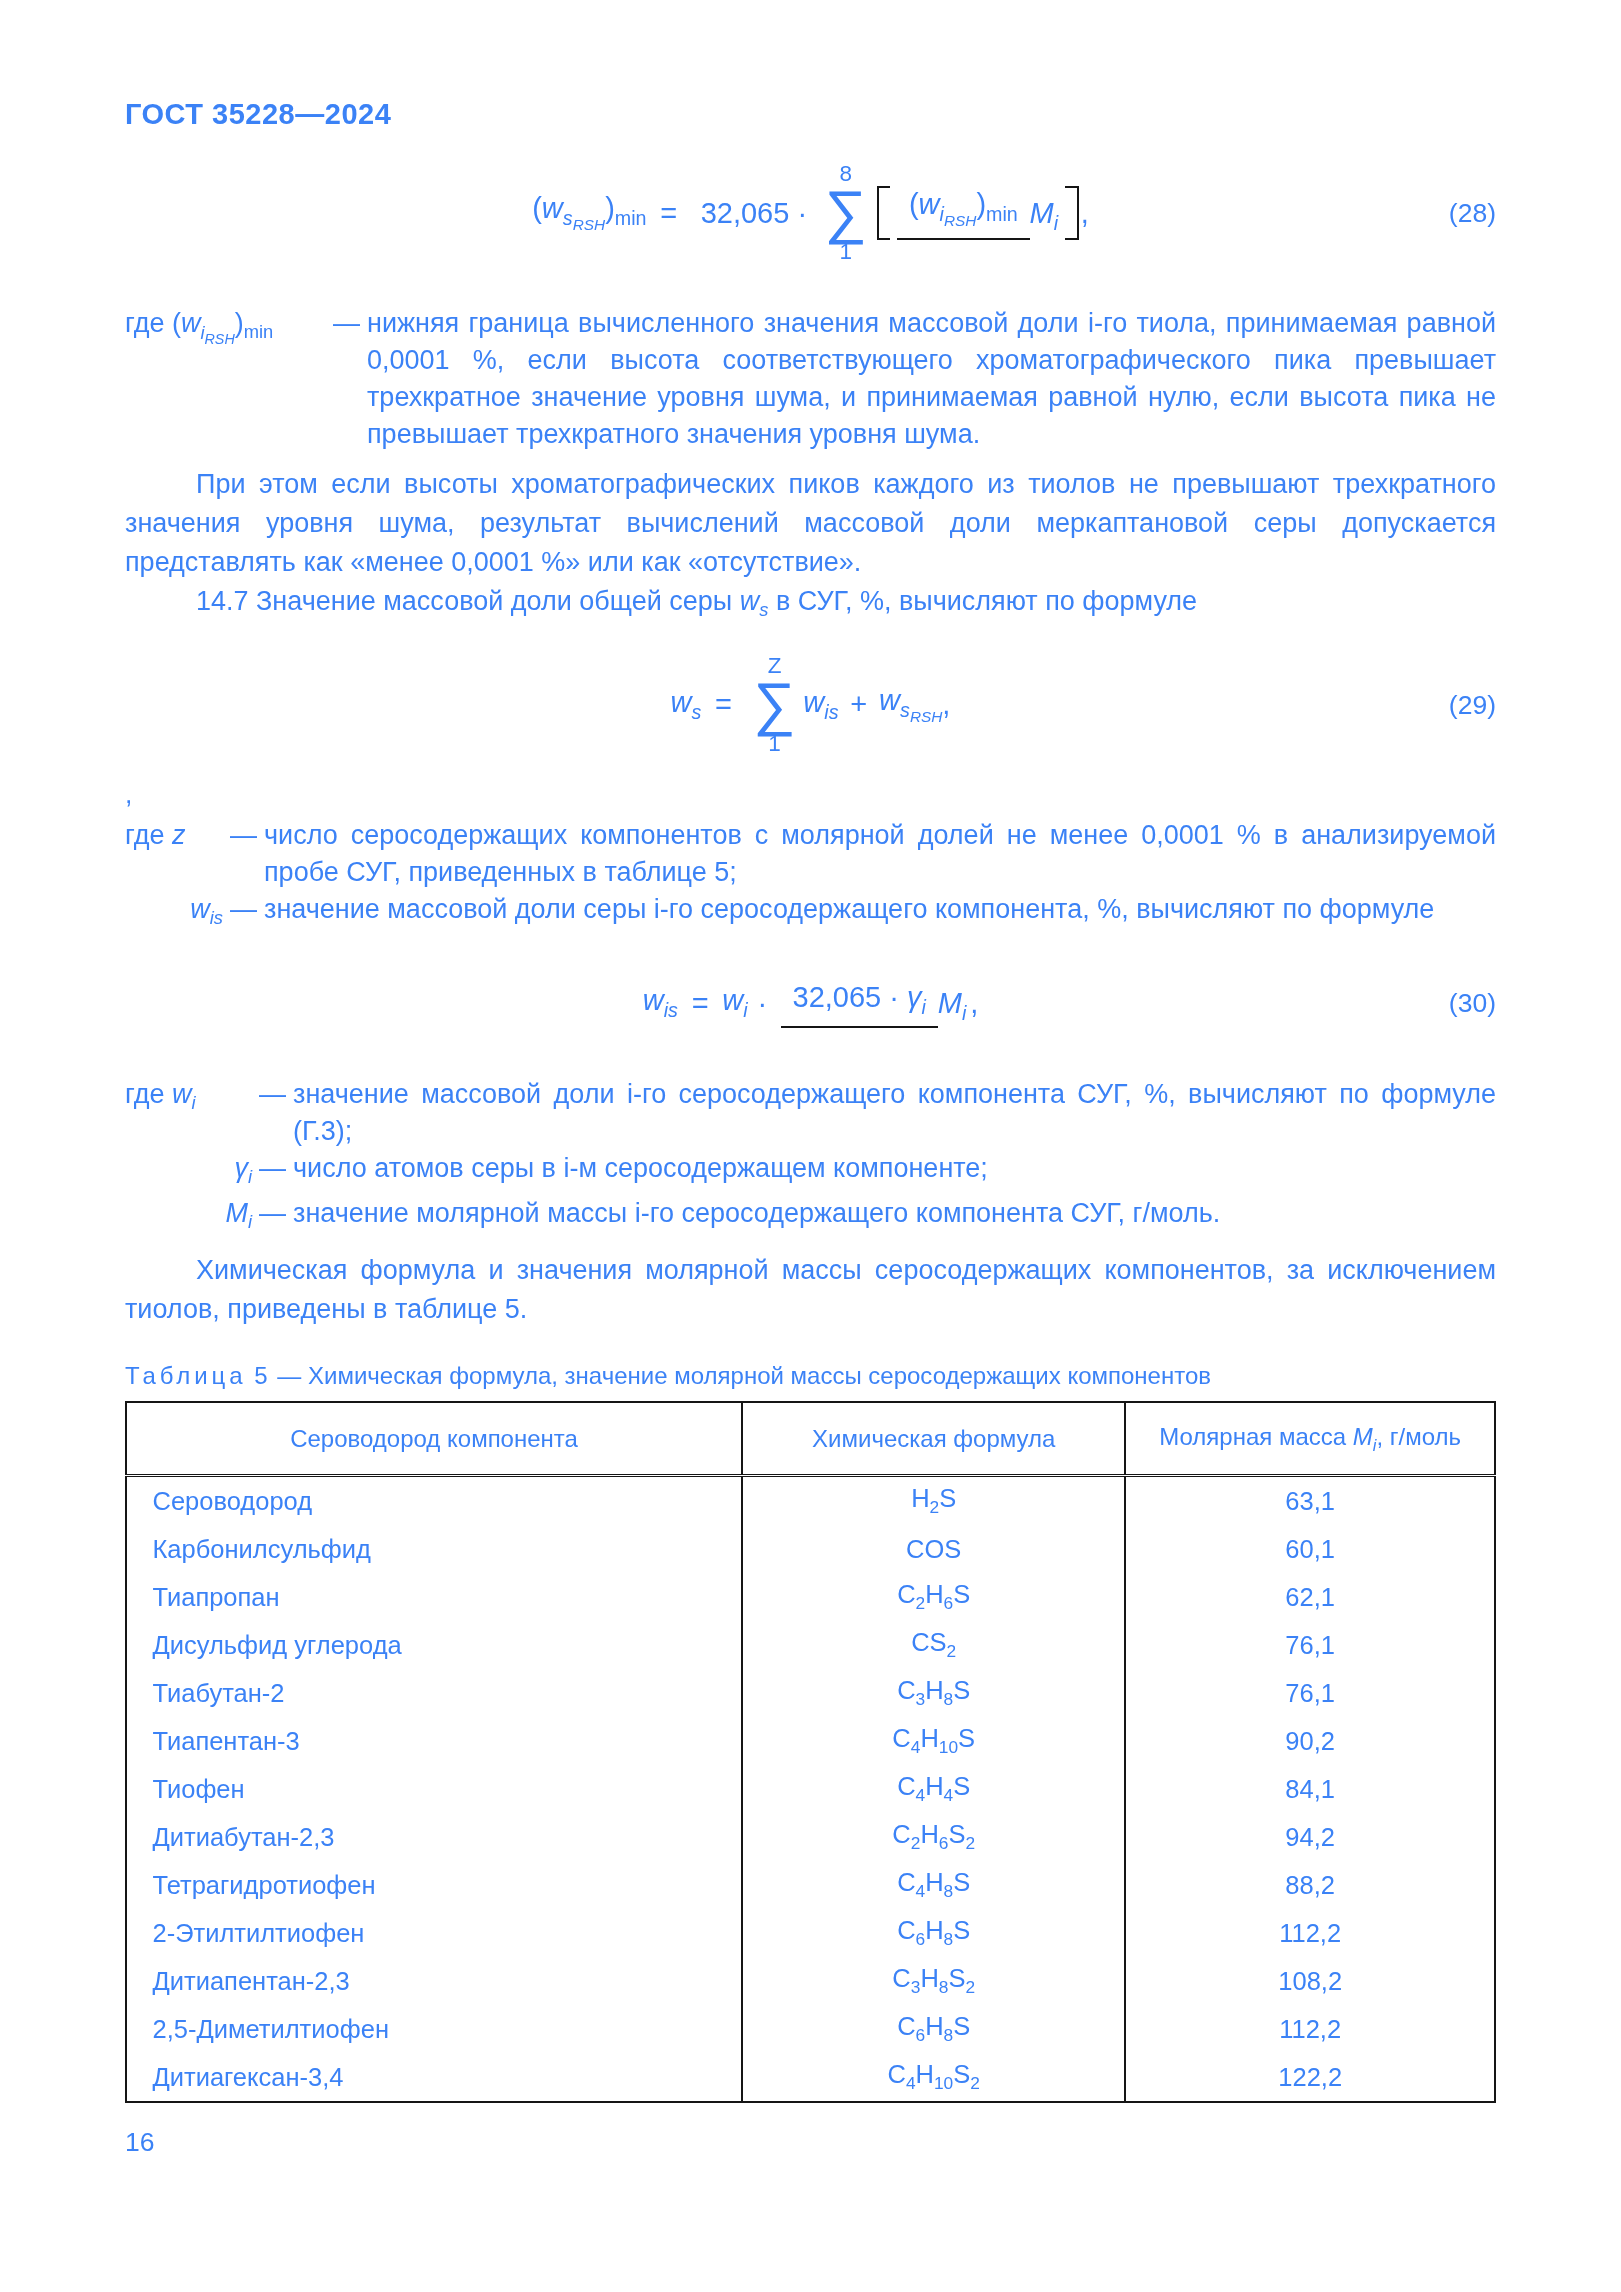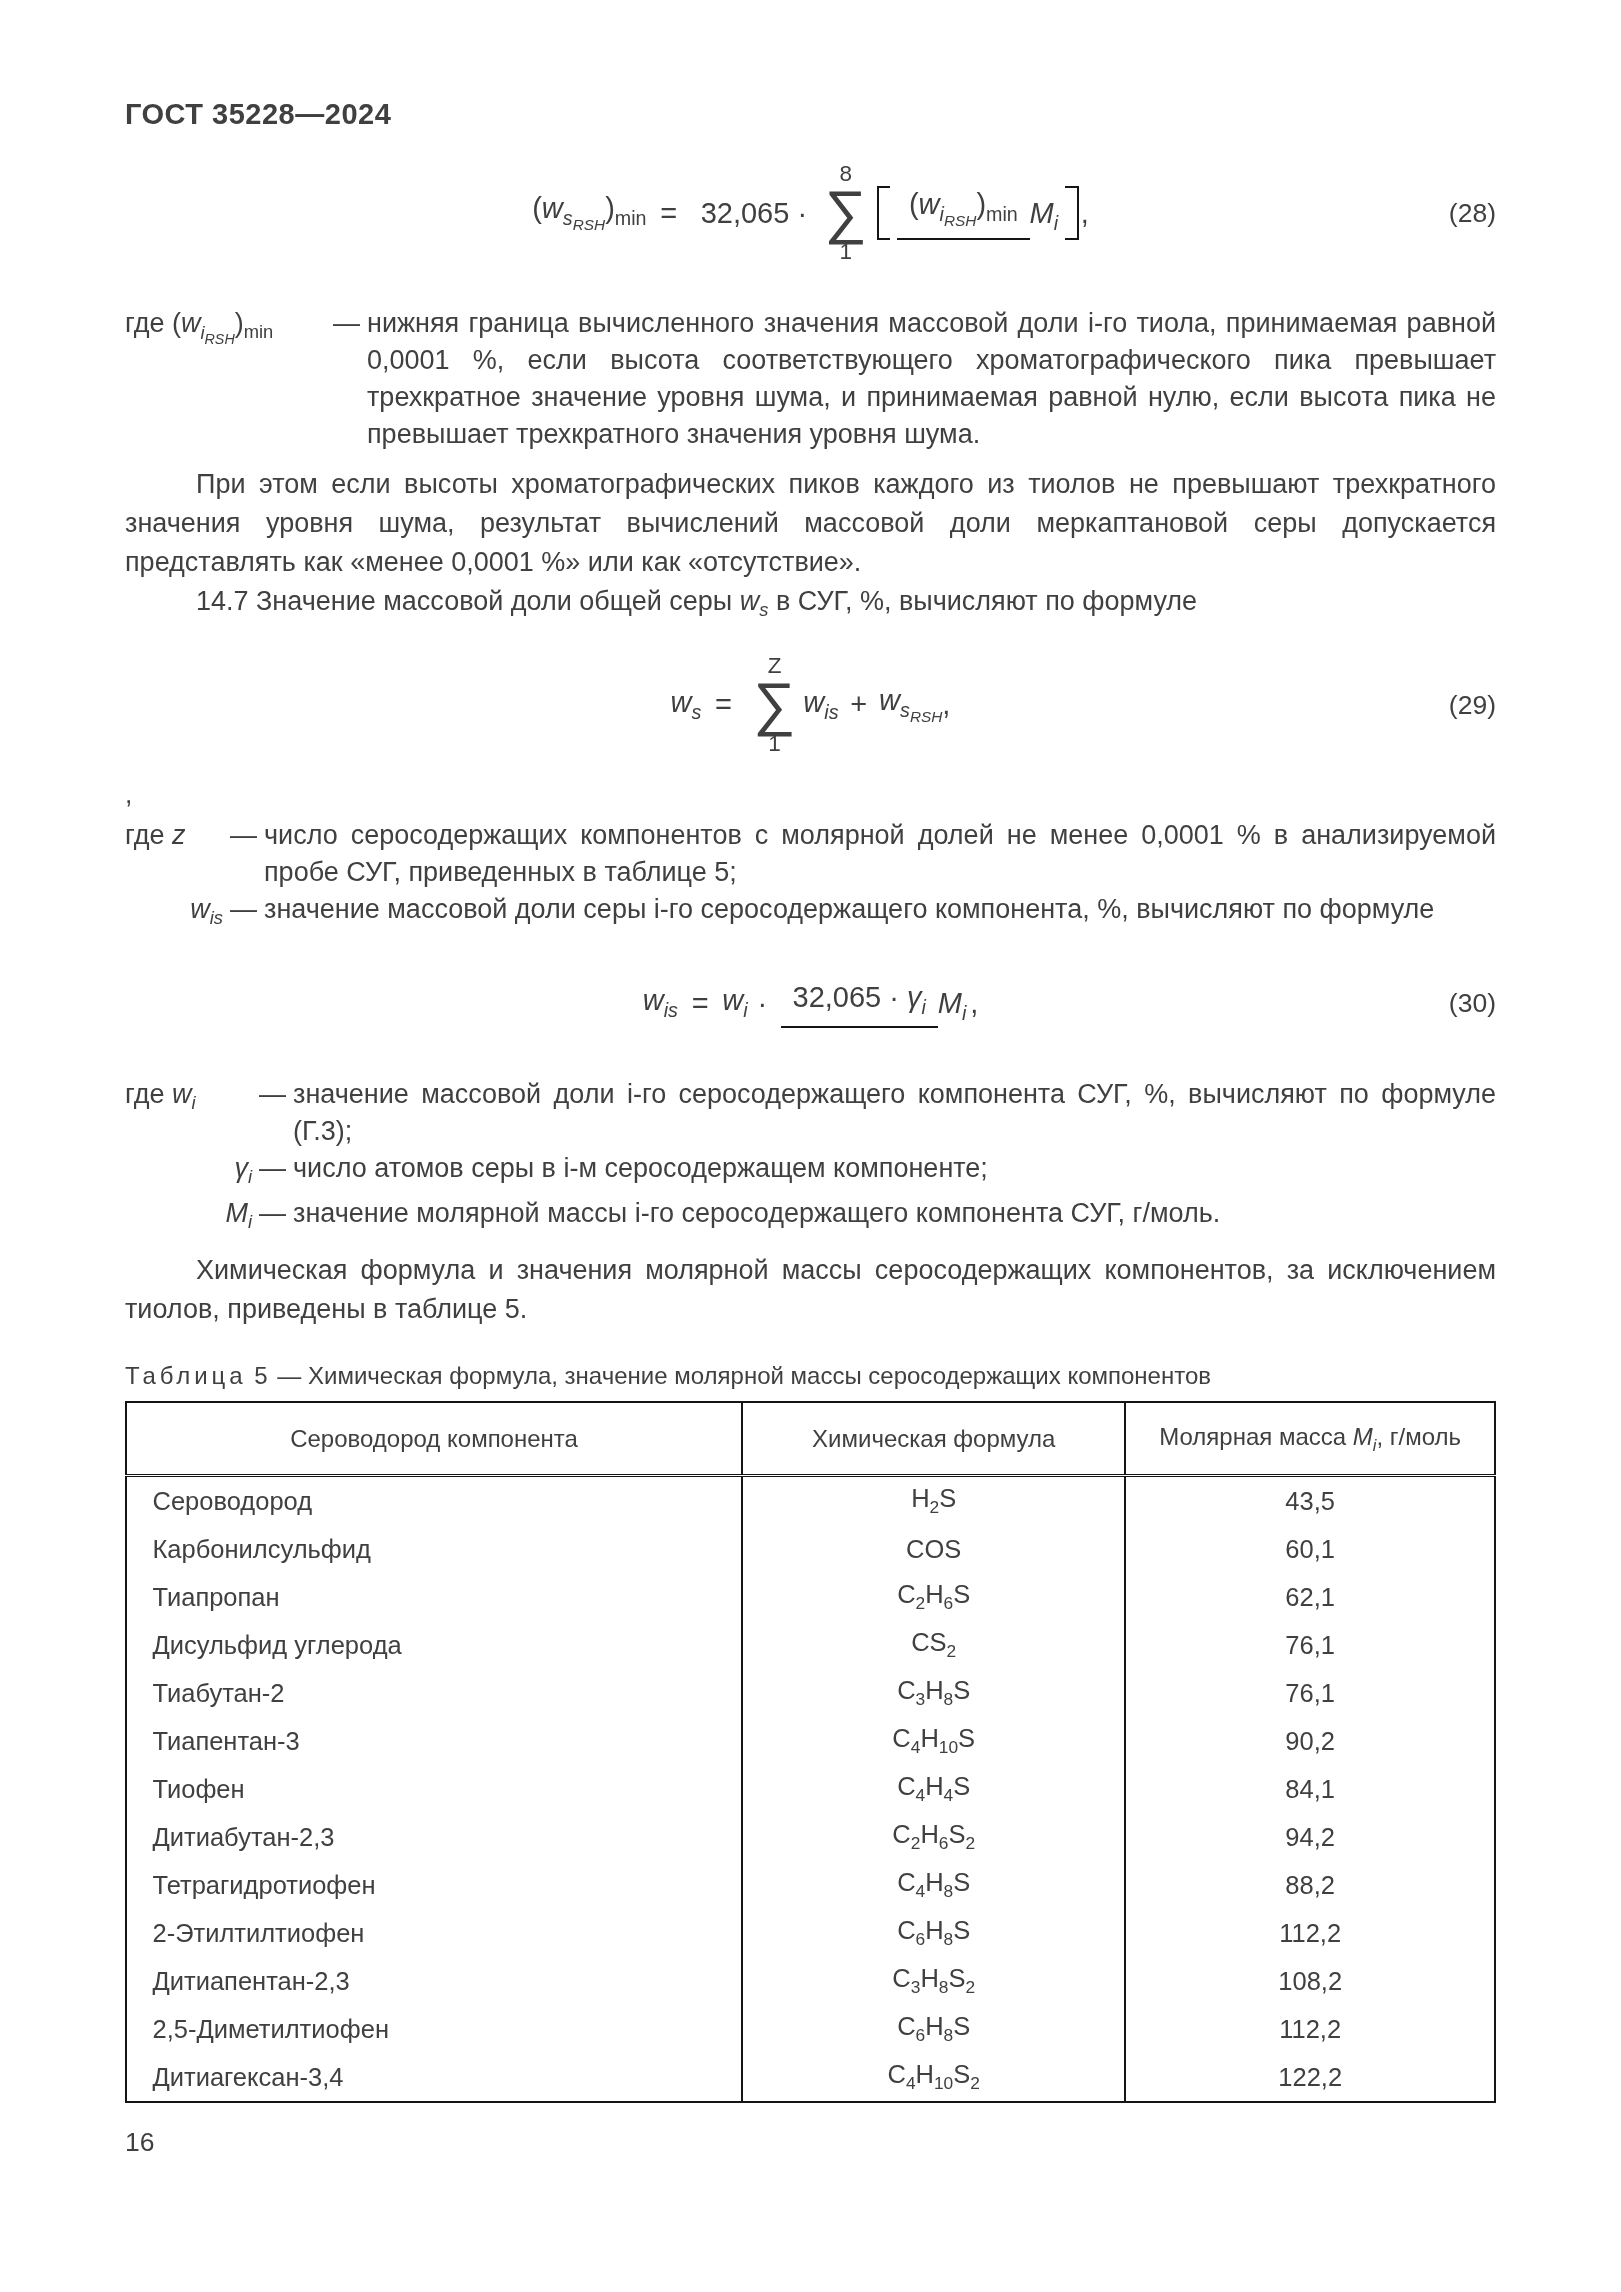--- a/index.html
+++ b/index.html
@@ -1,19 +1,19 @@
 <!DOCTYPE html>
 <html lang="ru"><head>
 <meta charset="utf-8">
 <style>
   html,body{margin:0;padding:0;background:#ffffff;}
   .page{
     position:relative;
     width:1621px;height:2293px;
-    background:#fff;color:#404040;
+    background:#fff;color:#3b82f6;
     font-family:"Liberation Sans", sans-serif;
     overflow:hidden;
   }
   .content{position:absolute;left:125px;right:125px;top:98px;}
   .doc-num{font-size:29px;font-weight:700;letter-spacing:0.5px;}
   .body-p{font-size:27px;line-height:39px;text-align:justify;text-indent:71px;margin:0;}
   #p1{margin-top:25.5px;}
   #p2{margin-top:11.8px;}
   #p3{margin-top:0;}
   #p4{margin-top:9.8px;}
@@ -181,21 +181,21 @@
         <tr>
           <th>Сероводород компонента</th>
           <th>Химическая формула</th>
           <th><span>Молярная масса </span><i>M</i><sub><i>i</i></sub><span>, г/моль</span></th>
         </tr>
       </thead>
       <tbody>
           <tr>
             <td class="c-name">Сероводород</td>
             <td class="c-form">H<sub>2</sub>S</td>
-            <td class="c-mass">43,5</td>
+            <td class="c-mass">63,1</td>
           </tr>
           <tr>
             <td class="c-name">Карбонилсульфид</td>
             <td class="c-form">COS</td>
             <td class="c-mass">60,1</td>
           </tr>
           <tr>
             <td class="c-name">Тиапропан</td>
             <td class="c-form">C<sub>2</sub>H<sub>6</sub>S</td>
             <td class="c-mass">62,1</td>

